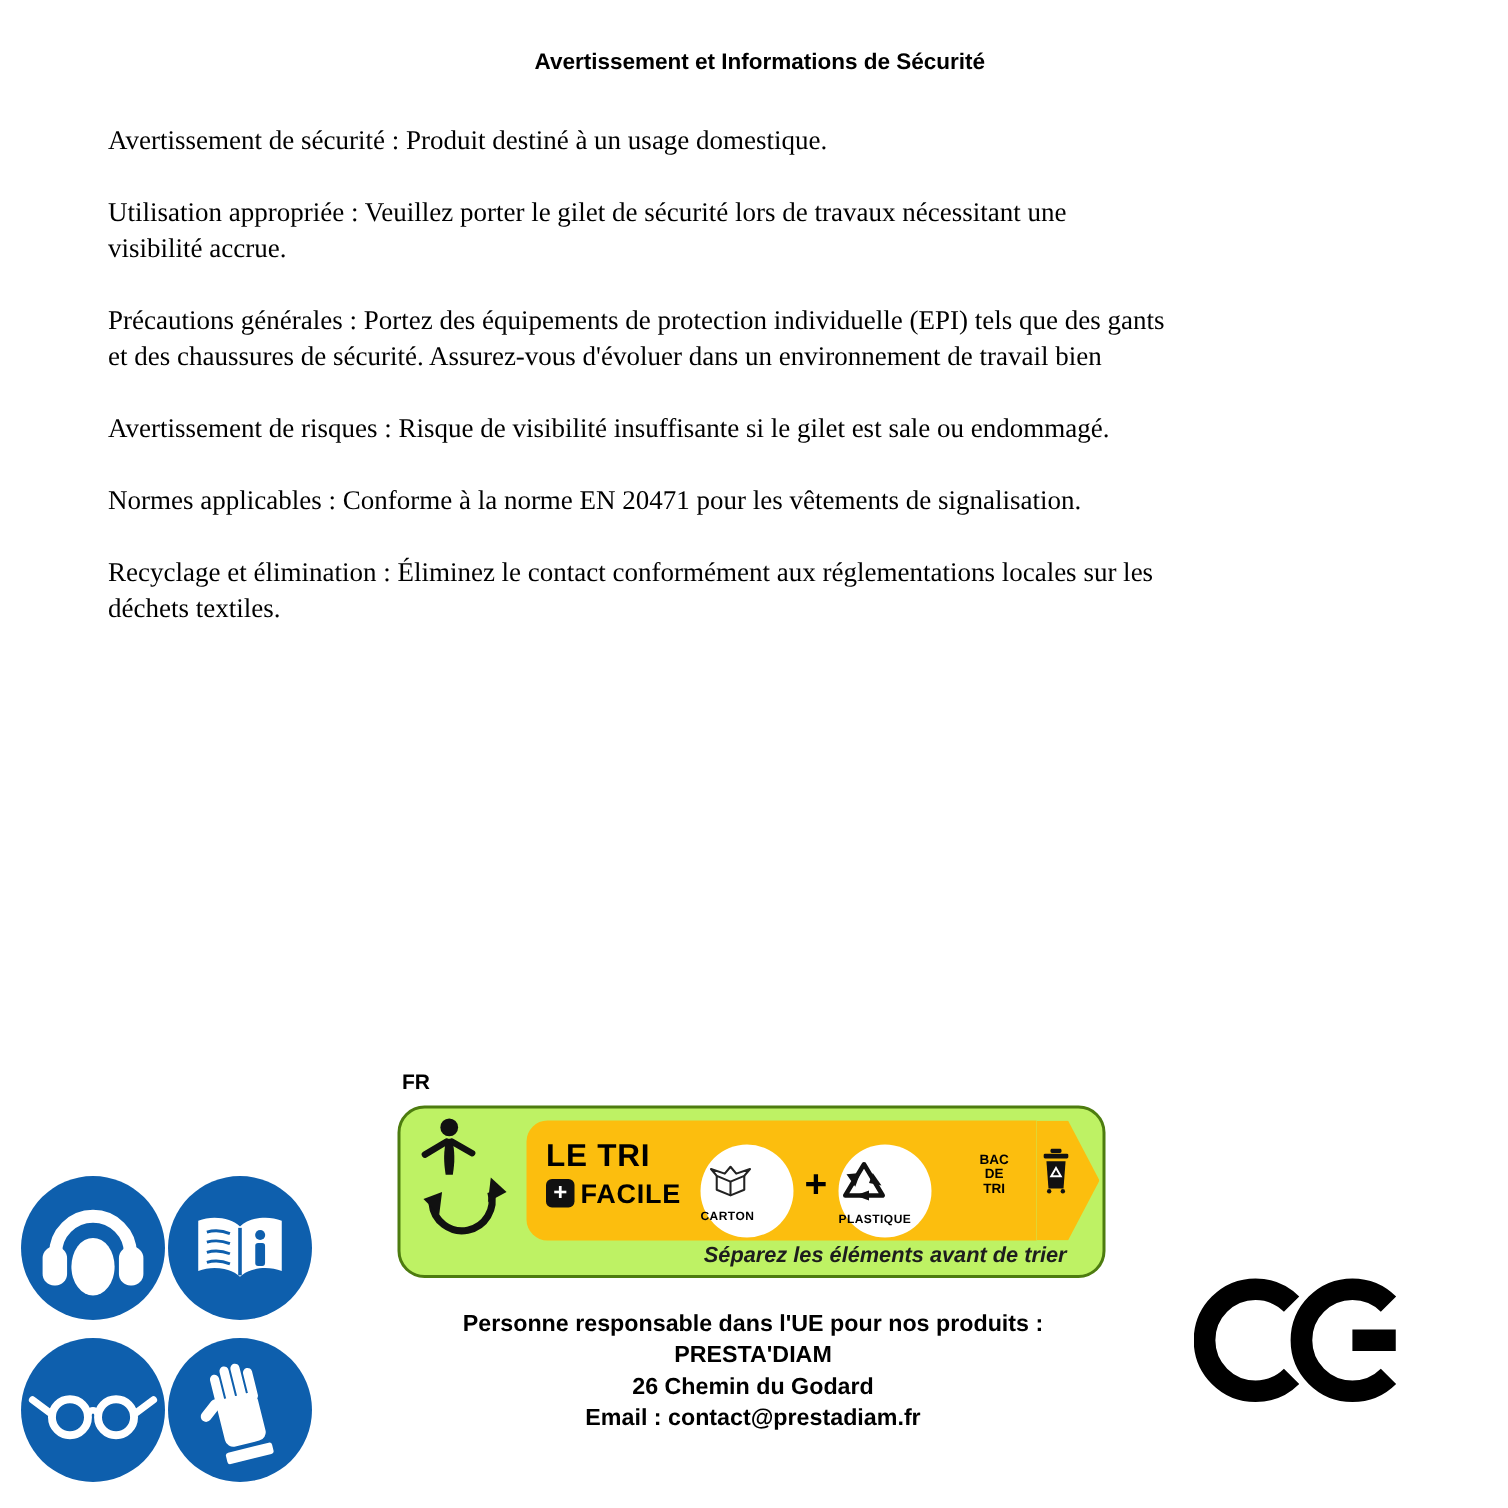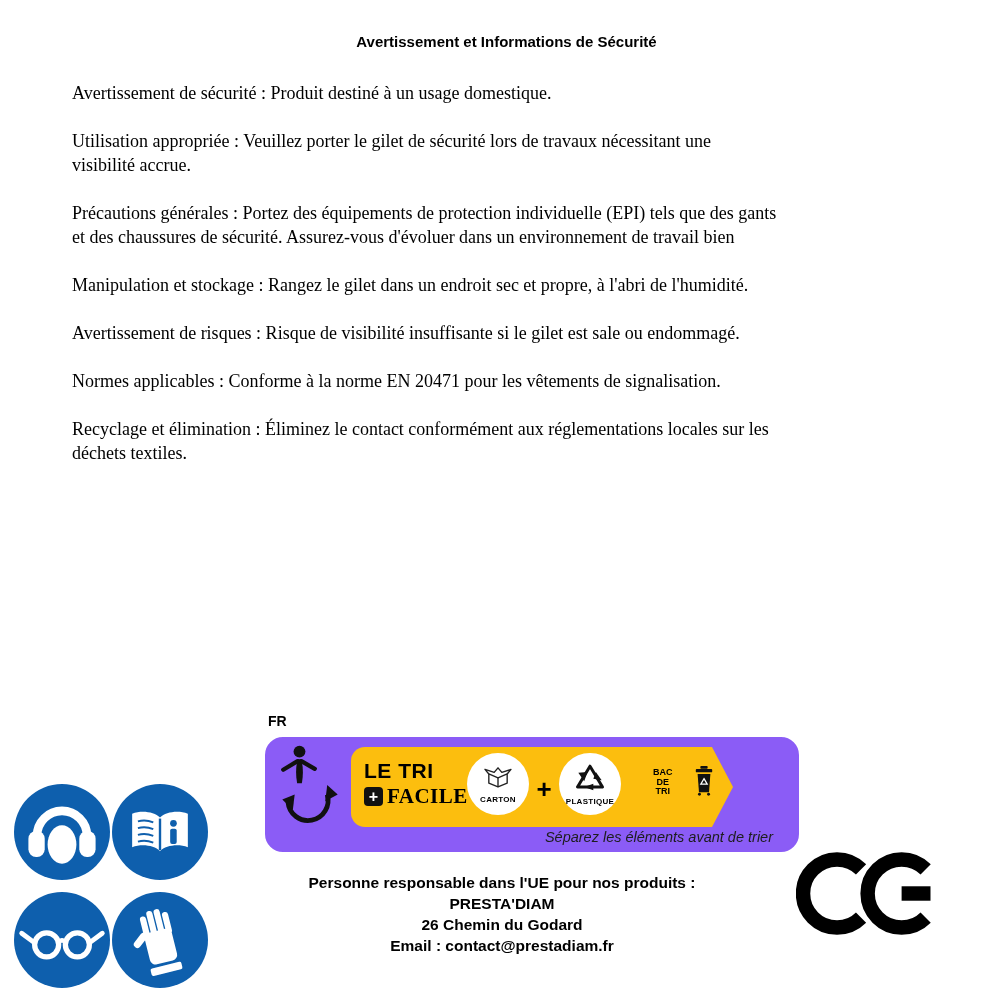--- a/index.html
+++ b/index.html
@@ -30,61 +30,61 @@
     display:grid;grid-template-columns:96px 96px;gap:12px 2px;
   }
   .picto svg{width:96px;height:96px;display:block;}
   .pb{fill:var(--mandatory-blue);}
   .pf{fill:var(--mandatory-blue);}
   .ps{stroke:var(--mandatory-blue);}
 
   
   .fr-label{position:absolute;left:268px;top:713px;font-size:14px;font-weight:bold;}
   .tri-box{
-    position:absolute;left:265px;top:737px;width:534px;height:115px;
-    border:2px solid #8b5cf6;border-radius:18px;background:#8b5cf6;
+    position:absolute;left:265px;top:737px;width:472px;height:115px;
+    border:2px solid #4d7c0f;border-radius:18px;background:#bef264;
   }
   .triman{position:absolute;left:6px;top:4px;}
   .band{
     position:absolute;left:84px;top:8px;width:340px;height:80px;
     background:var(--label-yellow);border-radius:14px 0 0 14px;
   }
   .band-tail{
     position:absolute;left:424px;top:8px;width:42px;height:80px;
     background:var(--label-yellow);
     clip-path:polygon(0 0,50% 0,100% 50%,50% 100%,0 100%);
   }
   .tri-title{position:absolute;left:97px;top:21px;line-height:1;}
   .tri-title .l1{font-size:21px;font-weight:800;letter-spacing:0.5px;}
   .tri-title .l2{display:flex;align-items:center;gap:4px;margin-top:5px;}
   .plus-badge{
     width:19px;height:19px;background:#111;color:#fff;border-radius:4px;
     display:flex;align-items:center;justify-content:center;
     font-size:16px;font-weight:bold;line-height:1;
   }
-  .tri-title .l2 .word{font-size:21px;font-weight:800;letter-spacing:0.5px;font-family:Liberation Serif, serif;}
+  .tri-title .l2 .word{font-size:18px;font-weight:800;letter-spacing:0.5px;}
   .circle-item{
-    position:absolute;top:14px;width:62px;height:62px;background:#fff;border-radius:50%;
-    display:flex;flex-direction:column;align-items:center;justify-content:center;
+    position:absolute;top:24px;width:62px;height:62px;background:#fff;border-radius:50%;
+    display:flex;flex-direction:column;align-items:flex-start;justify-content:center;
   }
   .circle-item.carton{left:200px;}
   .circle-item.plastique{left:292px;}
   .circle-item .lbl{font-size:8px;font-weight:bold;letter-spacing:0.3px;margin-top:1px;}
   .plus-sep{
     position:absolute;left:264px;top:35px;width:26px;text-align:center;
     font-size:26px;font-weight:bold;
   }
   .flag{
     position:absolute;left:386px;top:26px;display:flex;align-items:center;gap:20px;
   }
   .bac{display:flex;flex-direction:column;text-align:center;
     font-size:9px;font-weight:800;line-height:9.5px;}
   .tagline{
     position:absolute;right:24px;bottom:5px;
-    font-style:italic;font-weight:normal;font-size:14.5px;color:#1d1d1d;
+    font-style:italic;font-weight:bold;font-size:14.5px;color:#1d1d1d;
   }
 
   
   .address{
     position:absolute;left:252px;top:872px;width:500px;text-align:center;
     font-weight:bold;font-size:15.5px;line-height:21px;
   }
   .address div{white-space:nowrap;}
 
   
@@ -102,23 +102,20 @@
     <p>
       <span>Avertissement de sécurité : Produit destiné à un usage domestique.</span>
     </p>
     <p>
       <span>Utilisation appropriée : Veuillez porter le gilet de sécurité lors de travaux nécessitant une</span>
       <span>visibilité accrue.</span>
     </p>
     <p>
       <span>Précautions générales : Portez des équipements de protection individuelle (EPI) tels que des gants</span>
       <span>et des chaussures de sécurité. Assurez-vous d'évoluer dans un environnement de travail bien</span>
-    </p>
-    <p>
-      <span>Manipulation et stockage : Rangez le gilet dans un endroit sec et propre, à l'abri de l'humidité.</span>
     </p>
     <p>
       <span>Avertissement de risques : Risque de visibilité insuffisante si le gilet est sale ou endommagé.</span>
     </p>
     <p>
       <span>Normes applicables : Conforme à la norme EN 20471 pour les vêtements de signalisation.</span>
     </p>
     <p>
       <span>Recyclage et élimination : Éliminez le contact conformément aux réglementations locales sur les</span>
       <span>déchets textiles.</span>

